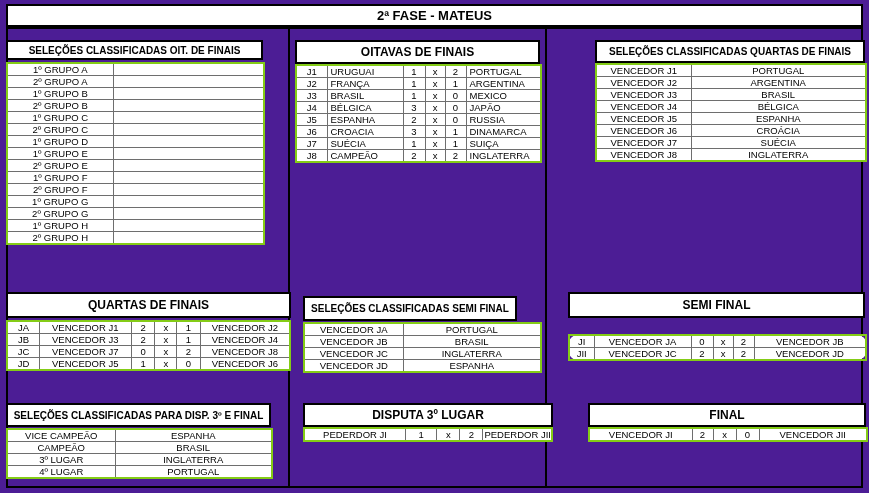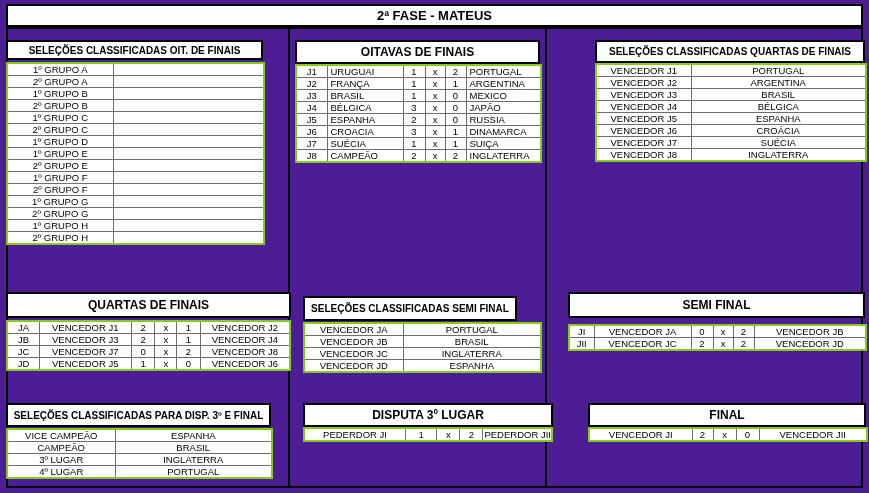--- a/index.html
+++ b/index.html
@@ -412,21 +412,21 @@
           <tr>
             <td>VENCEDOR J8</td>
             <td>INGLATERRA</td>
           </tr>
         </tbody>
     </table>
   </div>
 
   <div class="tbl" style="left:568px; top:292px; width:297px;">
     <div class="hd" style="height:26px; font-size:12px;">SEMI FINAL</div>
-    <table class="grid" style="margin-top:6px;">
+    <table class="grid" style="margin-top:16px;border-radius:12px;">
       <colgroup>
           <col style="width:25px">
           <col style="width:97px">
           <col style="width:22px">
           <col style="width:20px">
           <col style="width:21px">
           <col style="width:112px">
         </colgroup>
       <tbody>
 

